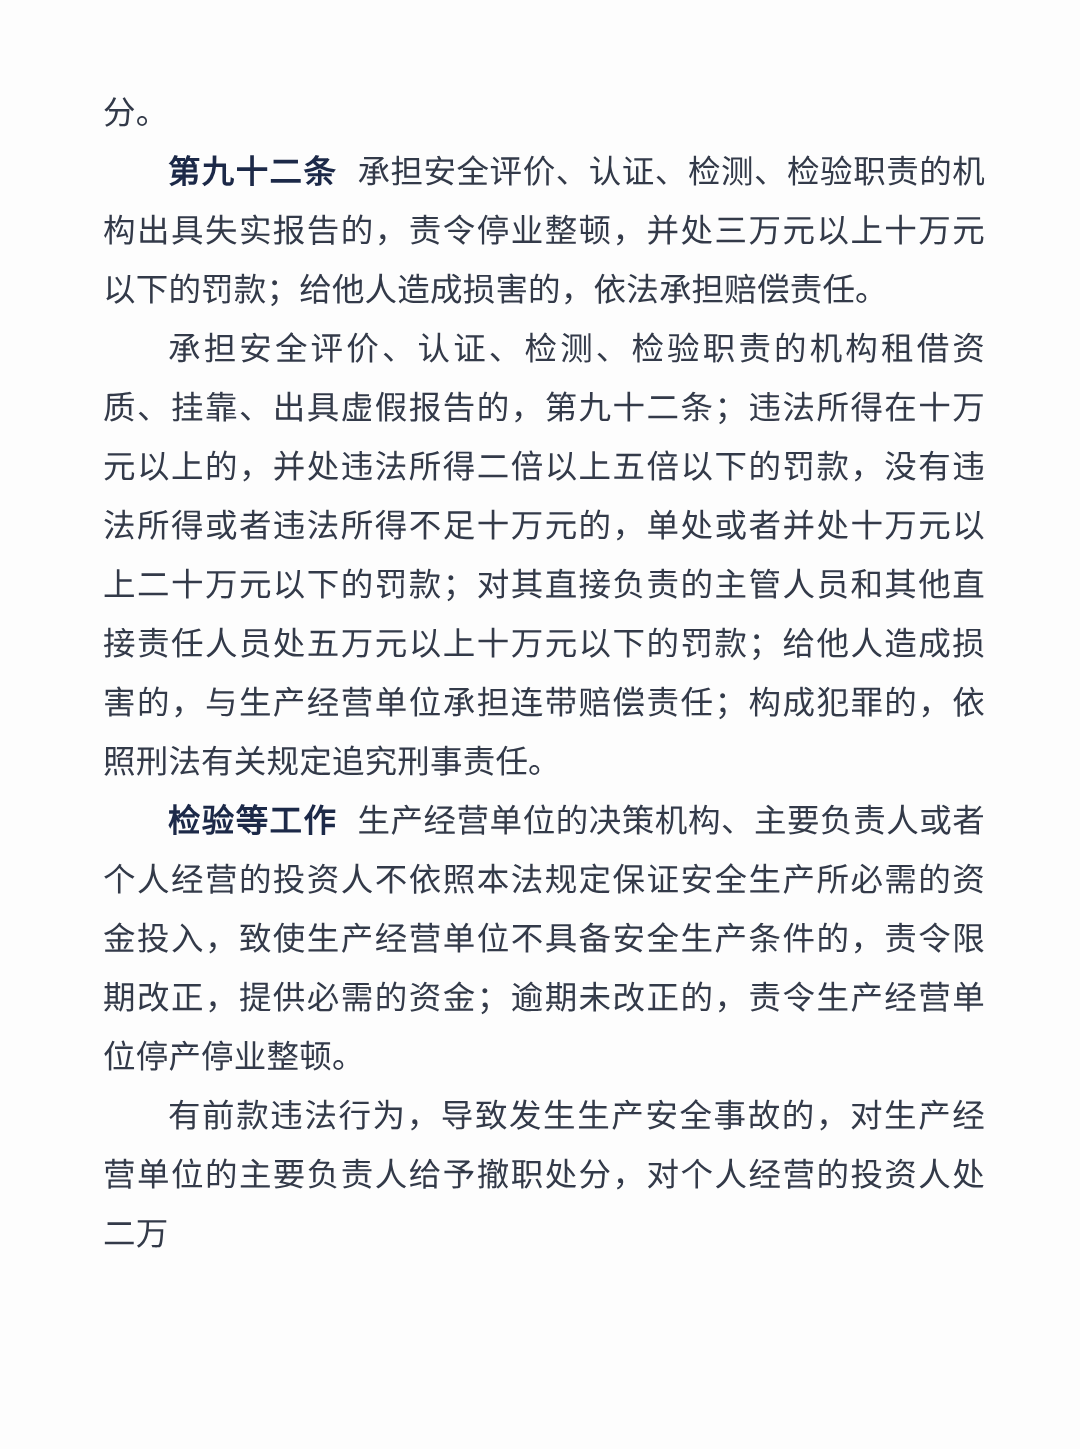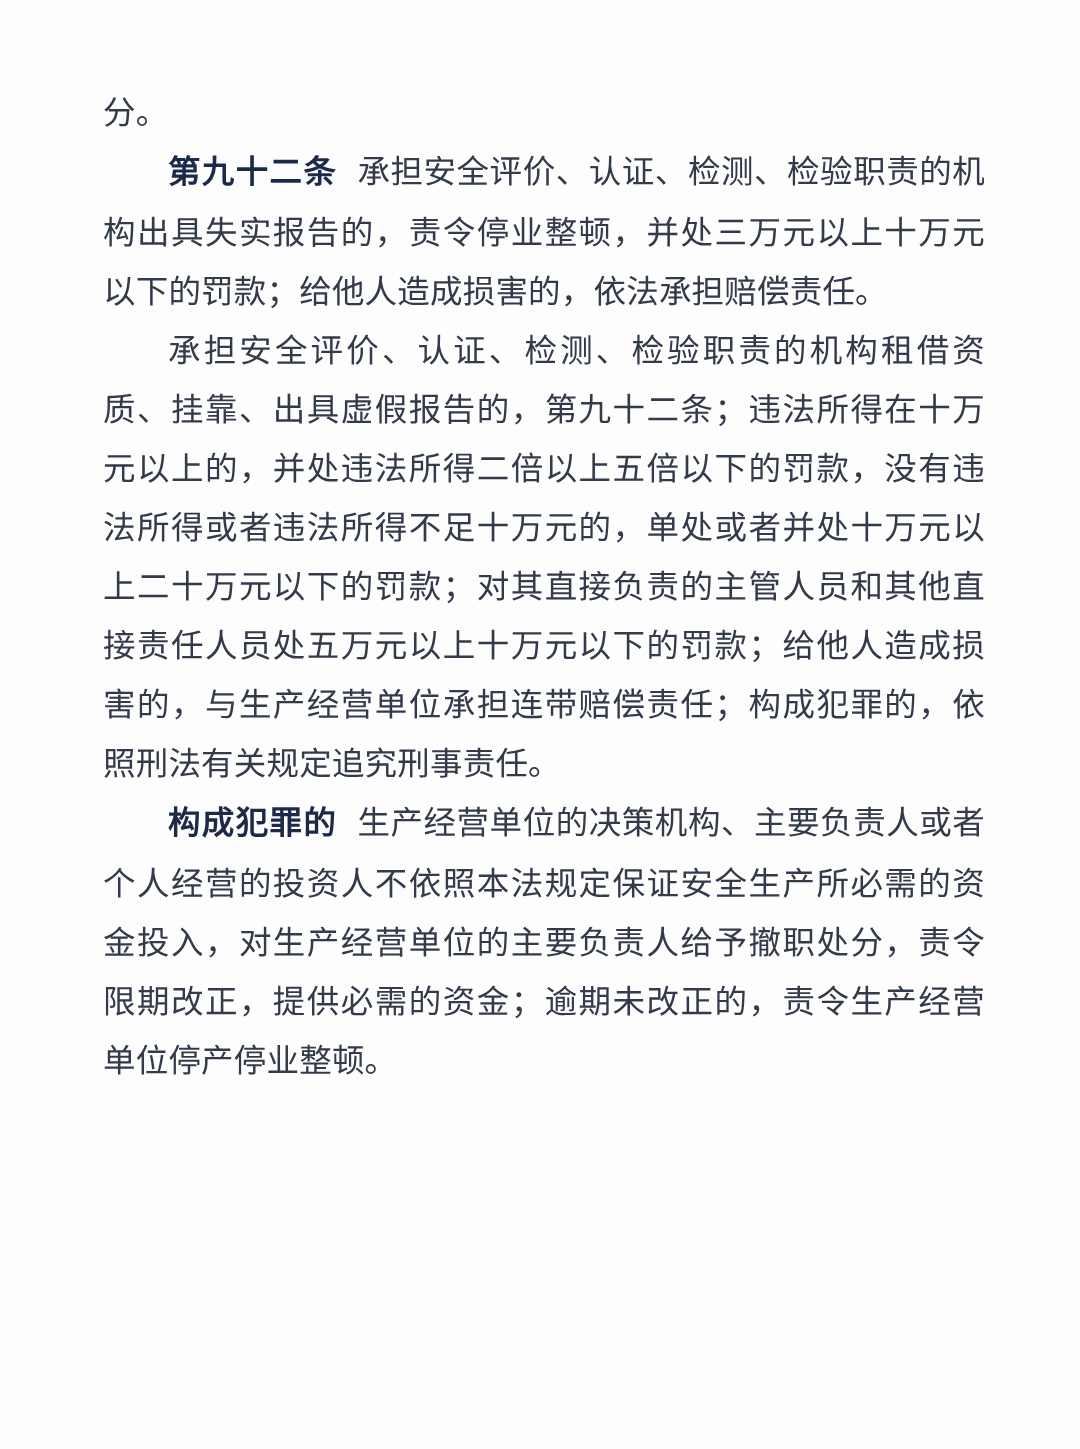--- a/index.html
+++ b/index.html
@@ -30,30 +30,31 @@
   }
   .para {
     margin: 0;
     padding: 0;
     text-indent: 2em;
   }
   .para.continuation {
     text-indent: 0;
   }
   .article-number {
-    font-family: Liberation Mono, monospace;
+    font-family: Liberation Serif, serif;
     font-weight: 700;
     color: var(--heading-color, #1c2948);
     margin-right: 0.62em;
     letter-spacing: 1px;
   }
 </style>
 </head>
 <body>
 
 <div class="page" style="background: rgb(253, 253, 253);">
   <div class="doc">
       <p class="para continuation"><span>分。</span></p>
       <p class="para article"><span class="article-number">第九十二条</span><span>承担安全评价、认证、检测、检验职责的机构出具失实报告的，责令停业整顿，并处三万元以上十万元以下的罚款；给他人造成损害的，依法承担赔偿责任。</span></p>
       <p class="para body"><span>承担安全评价、认证、检测、检验职责的机构租借资质、挂靠、出具虚假报告的，第九十二条；违法所得在十万元以上的，并处违法所得二倍以上五倍以下的罚款，没有违法所得或者违法所得不足十万元的，单处或者并处十万元以上二十万元以下的罚款；对其直接负责的主管人员和其他直接责任人员处五万元以上十万元以下的罚款；给他人造成损害的，与生产经营单位承担连带赔偿责任；构成犯罪的，依照刑法有关规定追究刑事责任。</span></p>
-      <p class="para article"><span class="article-number">构成犯罪的</span><span>生产经营单位的决策机构、主要负责人或者个人经营的投资人不依照本法规定保证安全生产所必需的资金投入，对生产经营单位的主要负责人给予撤职处分，责令限期改正，提供必需的资金；逾期未改正的，责令生产经营单位停产停业整顿。</span></p>
+      <p class="para article"><span class="article-number">检验等工作</span><span>生产经营单位的决策机构、主要负责人或者个人经营的投资人不依照本法规定保证安全生产所必需的资金投入，致使生产经营单位不具备安全生产条件的，责令限期改正，提供必需的资金；逾期未改正的，责令生产经营单位停产停业整顿。</span></p>
+      <p class="para body"><span>有前款违法行为，导致发生生产安全事故的，对生产经营单位的主要负责人给予撤职处分，对个人经营的投资人处二万</span></p>
     </div>
 </div>
 
 </body></html>

